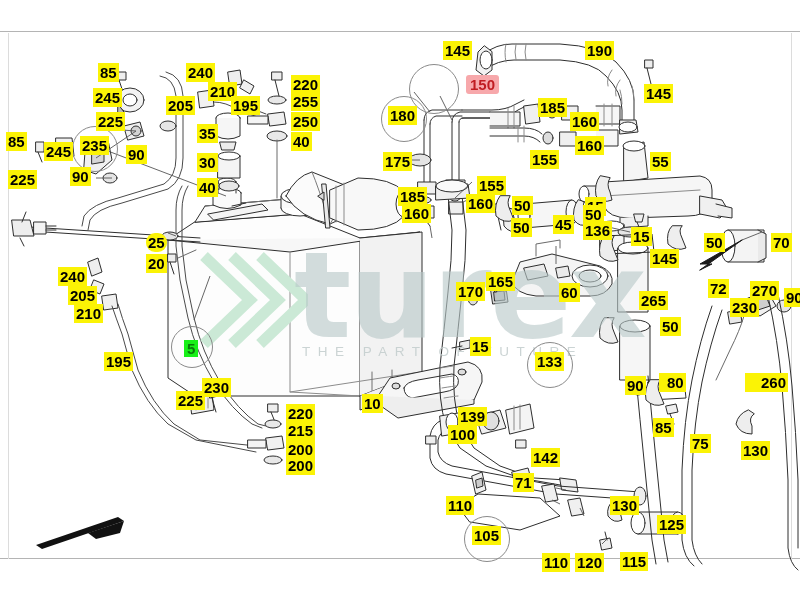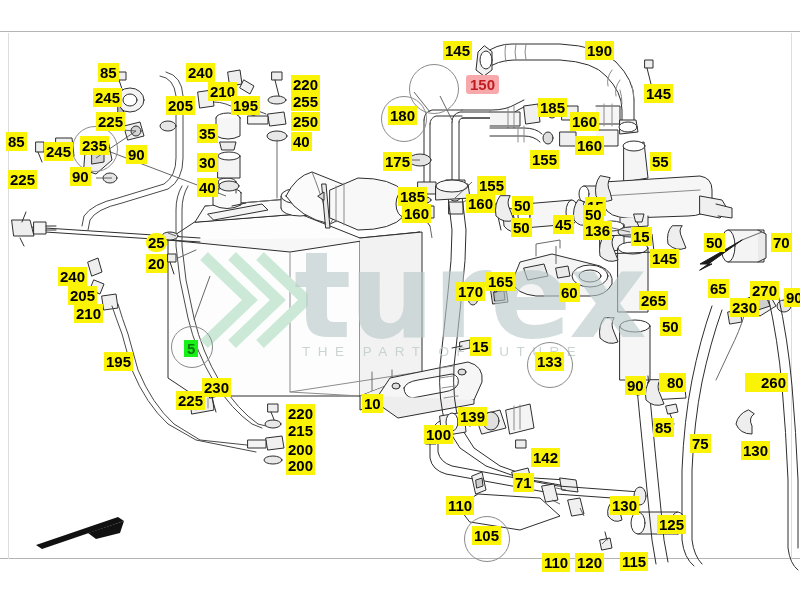--- a/index.html
+++ b/index.html
@@ -502,21 +502,21 @@
       <div class="lbl" style="left: 511px; top: 218px;">50</div>
       <div class="lbl" style="left: 553px; top: 215px;">45</div>
       <div class="lbl" style="left: 583px; top: 205px;">50</div>
       <div class="lbl" style="left: 583px; top: 221px;">136</div>
       <div class="lbl" style="left: 631px; top: 227px;">15</div>
       <div class="lbl" style="left: 704px; top: 233px;">50</div>
       <div class="lbl" style="left: 771px; top: 233px;">70</div>
       <div class="lbl" style="left: 146px; top: 233px; border-radius: 9px;">25</div>
       <div class="lbl" style="left: 146px; top: 254px;">20</div>
       <div class="lbl" style="left: 650px; top: 249px;">145</div>
-      <div class="lbl" style="left: 708px; top: 279px;">65</div>
+      <div class="lbl" style="left: 708px; top: 279px;">72</div>
       <div class="lbl" style="left: 750px; top: 281px;">270</div>
       <div class="lbl" style="left: 784px; top: 288px;">90</div>
       <div class="lbl" style="left: 730px; top: 298px;">230</div>
       <div class="lbl" style="left: 58px; top: 267px;">240</div>
       <div class="lbl" style="left: 456px; top: 282px;">170</div>
       <div class="lbl" style="left: 486px; top: 272px;">165</div>
       <div class="lbl" style="left: 559px; top: 283px;">60</div>
       <div class="lbl" style="left: 68px; top: 286px;">205</div>
       <div class="lbl" style="left: 639px; top: 291px;">265</div>
       <div class="lbl" style="left: 74px; top: 304px;">210</div>
@@ -528,21 +528,21 @@
       <div class="lbl" style="left: 202px; top: 378px;">230</div>
       <div class="lbl" style="left: 625px; top: 376px;">90</div>
       <div class="lbl" style="left: 659px; top: 373px; padding-left: 8px;">80</div>
       <div class="lbl" style="left: 362px; top: 394px;">10</div>
       <div class="lbl" style="left: 286px; top: 404px;">220</div>
       <div class="lbl" style="left: 458px; top: 407px;">139</div>
       <div class="lbl" style="left: 653px; top: 418px;">85</div>
       <div class="lbl" style="left: 690px; top: 434px;">75</div>
       <div class="lbl" style="left: 741px; top: 441px;">130</div>
       <div class="lbl" style="left: 286px; top: 421px;">215</div>
-      <div class="lbl" style="left: 424px; top: 425px;">100</div>
+      <div class="lbl" style="left: 448px; top: 425px;">100</div>
       <div class="lbl" style="left: 531px; top: 448px; text-align: center;">142</div>
       <div class="lbl" style="left: 286px; top: 440px;">200</div>
       <div class="lbl" style="left: 513px; top: 473px;">71</div>
       <div class="lbl" style="left: 286px; top: 456px;">200</div>
       <div class="lbl" style="left: 446px; top: 496px;">110</div>
       <div class="lbl" style="left: 610px; top: 496px;">130</div>
       <div class="lbl" style="left: 657px; top: 515px;">125</div>
       <div class="lbl" style="left: 542px; top: 553px;">110</div>
       <div class="lbl" style="left: 575px; top: 553px;">120</div>
       <div class="lbl" style="left: 620px; top: 552px;">115</div>

